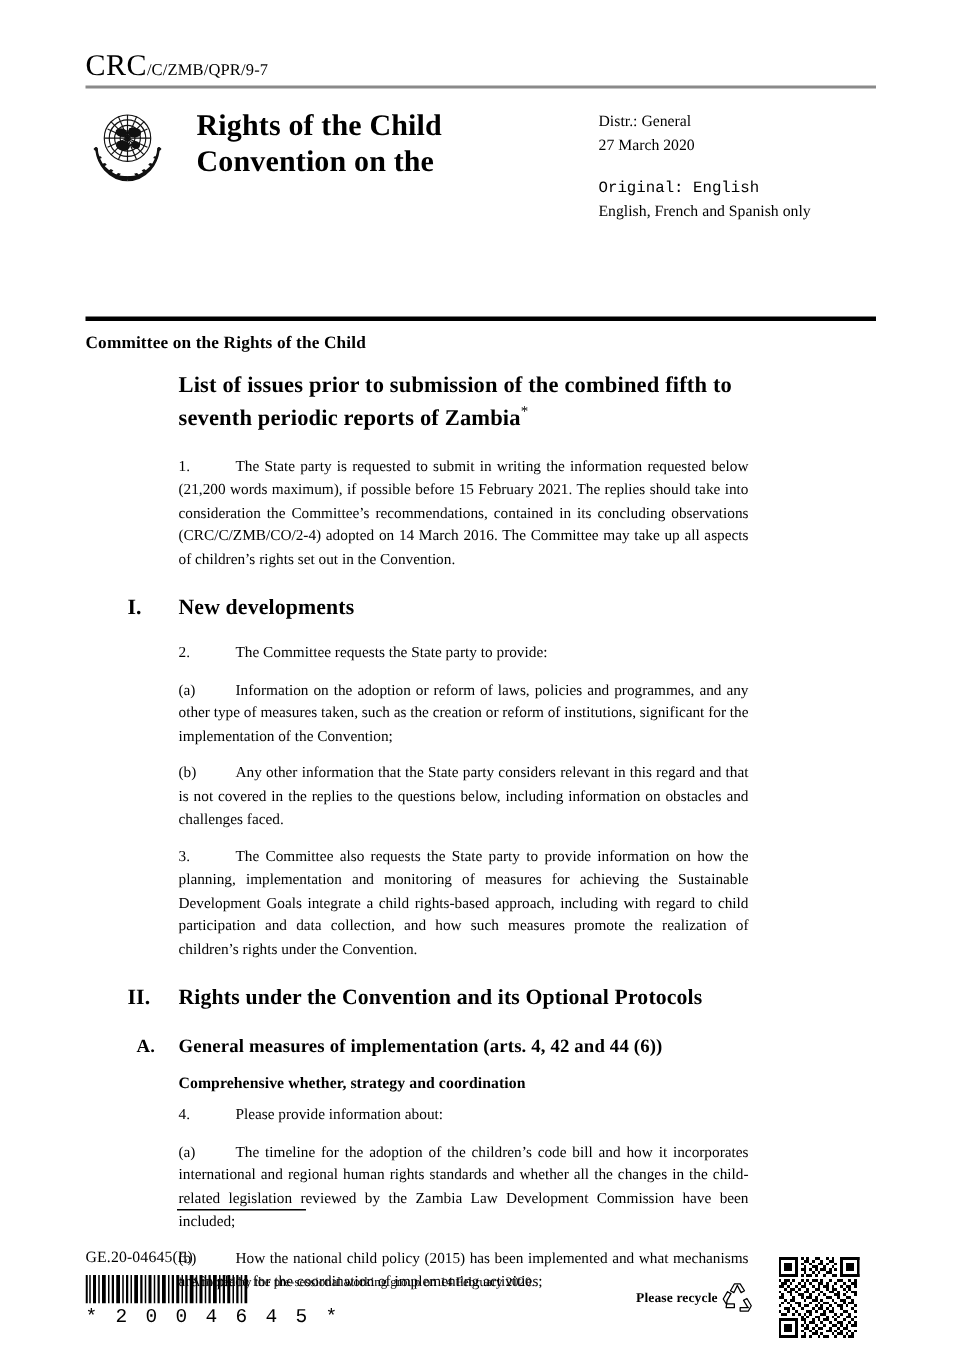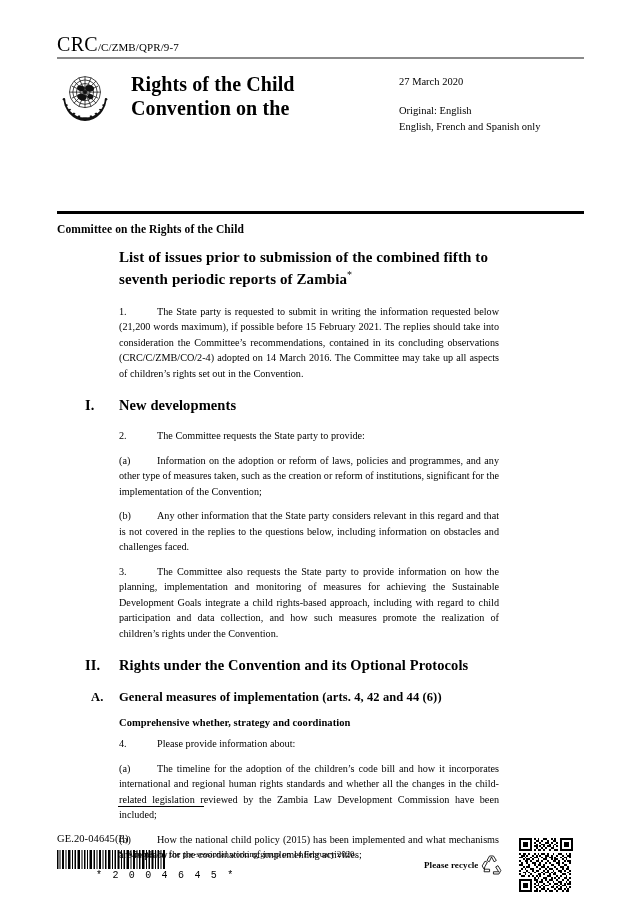--- a/index.html
+++ b/index.html
@@ -88,20 +88,21 @@
   .distr-block {
     position: absolute;
     right: 0;
     top: 6px;
     width: 185px;
     font-size: 10.5px;
     line-height: 1.5;
   }
   .distr-block .grp2 {
     margin-top: 13px;
+    font-family: Liberation Mono, monospace;
   }
 
   .rule-black {
     position: absolute;
     left: 57px;
     top: 211px;
     width: 527px;
     height: 2.5px;
     background: #000000;
   }
@@ -226,26 +227,25 @@
   }
   .barcode {
     position: absolute;
     left: 57px;
     top: 850px;
     width: 108px;
   }
   .barcode svg { display: block; }
   .barcode-text {
     font-family: "Liberation Mono", "DejaVu Sans Mono", monospace;
-    font-size: 10px;
+    font-size: 13px;
     letter-spacing: 2.2px;
     text-align: right;
     margin-top: 1px;
     white-space: nowrap;
-    margin-left: 39px;
   }
 
   .recycle-wrap {
     position: absolute;
     left: 424px;
     top: 855px;
     display: flex;
     align-items: center;
   }
   .recycle-text {
@@ -320,20 +320,21 @@
             <path d="M61 82 q3 1 2 4 q-4 0 -5 -3 z"></path>
             <path d="M47 86 h6 v4 h-6 z"></path>
           </g>
         </svg>
       </div>
       <div class="conv-title">
         <div>Rights of the Child</div>
         <div>Convention on the</div>
       </div>
       <div class="distr-block">
+        <div>Distr.: General</div>
         <div>27 March 2020</div>
         <div class="grp2">Original: English</div>
         <div>English, French and Spanish only</div>
       </div>
     </div>
   </div>
 
   <div class="rule-black"></div>
 
   <div class="committee">Committee on the Rights of the Child</div>

